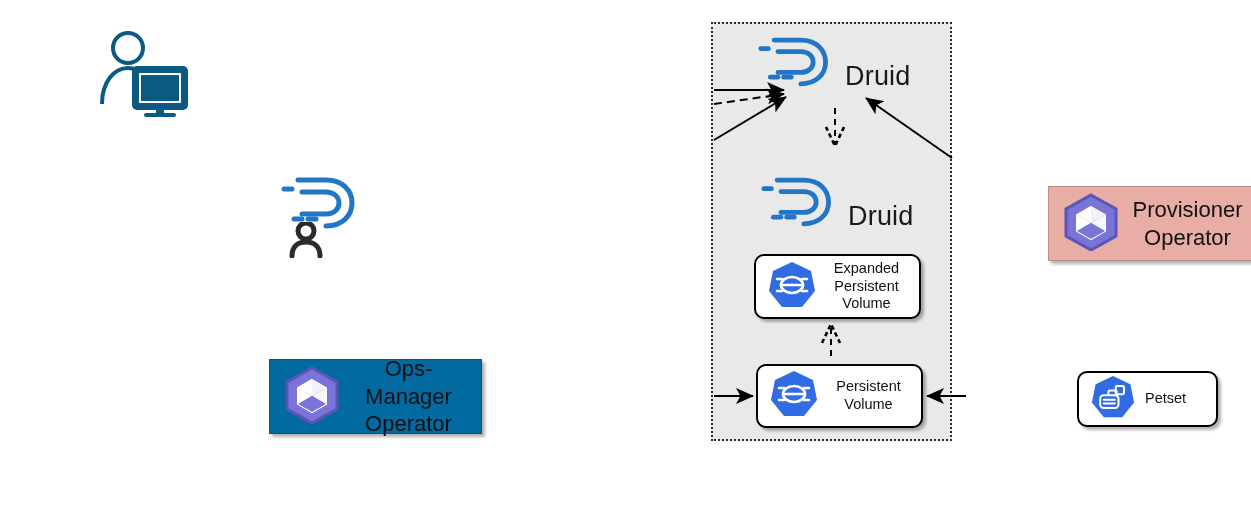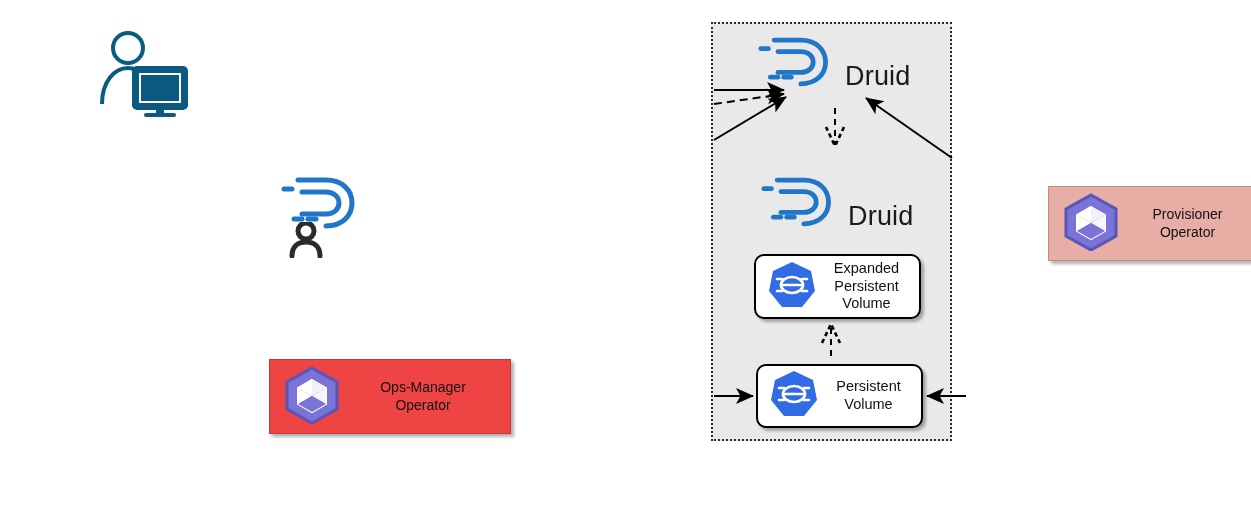--- a/index.html
+++ b/index.html
@@ -59,29 +59,29 @@
   
   .operator-chip {
     box-sizing: border-box;
     display: flex;
     align-items: center;
     gap: 10px;
     padding: 0 14px;
     border: 1px solid rgba(0,0,0,0.18);
   }
   .operator-label {
-    font-size: 14px;
+    font-size: 22px;
     color: #111111;
     line-height: 1.26;
     text-align: center;
     flex: 1;
   }
   #chip-ops-manager {
-    left: 269px; top: 359px; width: 242px; height: 75px;
-    background: #ef4444;
+    left: 269px; top: 359px; width: 213px; height: 75px;
+    background: #0369a1;
   }
   #chip-provisioner {
     left: 1048px; top: 186px; width: 213px; height: 75px;
     background: #e8ada5;
   }
 
   
   .druid-group { display: flex; align-items: flex-end; gap: 8px; }
   .druid-word {
     font-size: 27px;
@@ -229,20 +229,39 @@
         <path d="M42 22 L42 38 L28 30 Z" fill="#f7f7fb"></path>
         <path d="M14 38 L28 46 L42 38 L28 30 Z" fill="#7b74d8"></path>
       </svg>
     </span>
     <span class="operator-label">
       <span>Provisioner</span><br>
       <span>Operator</span>
     </span>
   </div>
 
+  <div class="abs node-box soft-shadow" id="box-petset">
+    <span style="flex:none;">
+      <svg width="44" height="44" viewBox="0 0 48 48" aria-hidden="true">
+        <polygon points="24,1 43,10 47,30 34,46 14,46 1,30 5,10" fill="#326ce5"></polygon>
+        <g fill="none" stroke="#ffffff" stroke-width="2.2" stroke-linecap="round">
+          <rect x="27" y="12" width="9" height="9" rx="1.5"></rect>
+          <rect x="19" y="17" width="9" height="9" rx="1.5"></rect>
+        </g>
+        <g fill="#326ce5" stroke="#ffffff" stroke-width="2.2" stroke-linecap="round">
+          <rect x="10" y="22" width="20" height="14" rx="4"></rect>
+        </g>
+        <g fill="none" stroke="#ffffff" stroke-width="2.2" stroke-linecap="round">
+          <line x1="14" y1="27" x2="26" y2="27"></line>
+          <line x1="14" y1="31" x2="26" y2="31"></line>
+        </g>
+      </svg>
+    </span>
+    <span class="node-label">Petset</span>
+  </div>
 
   <svg class="overlay" aria-hidden="true">
     <defs>
       <marker id="ah-solid" markerWidth="10" markerHeight="10" refX="8.5" refY="4" orient="auto" markerUnits="strokeWidth">
         <path d="M0,0 L9,4 L0,8 L2.2,4 z" fill="#000000"></path>
       </marker>
       <marker id="ah-dashed-open" markerWidth="12" markerHeight="12" refX="9.5" refY="5" orient="auto" markerUnits="strokeWidth">
         <path d="M0.5,0.5 L10,5 L0.5,9.5" fill="none" stroke="#000000" stroke-width="1.3" stroke-dasharray="2.2 1.6"></path>
       </marker>
     </defs>

